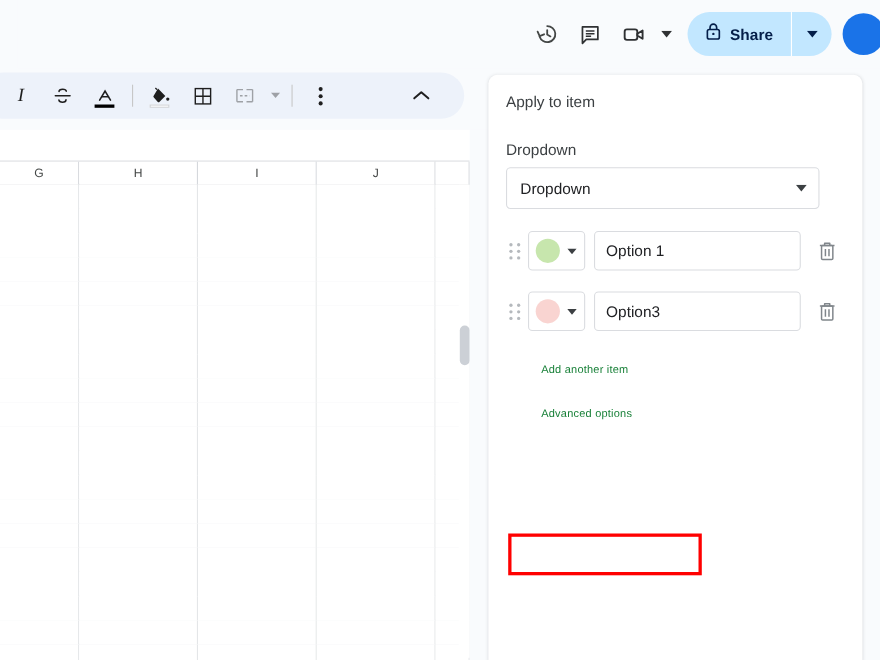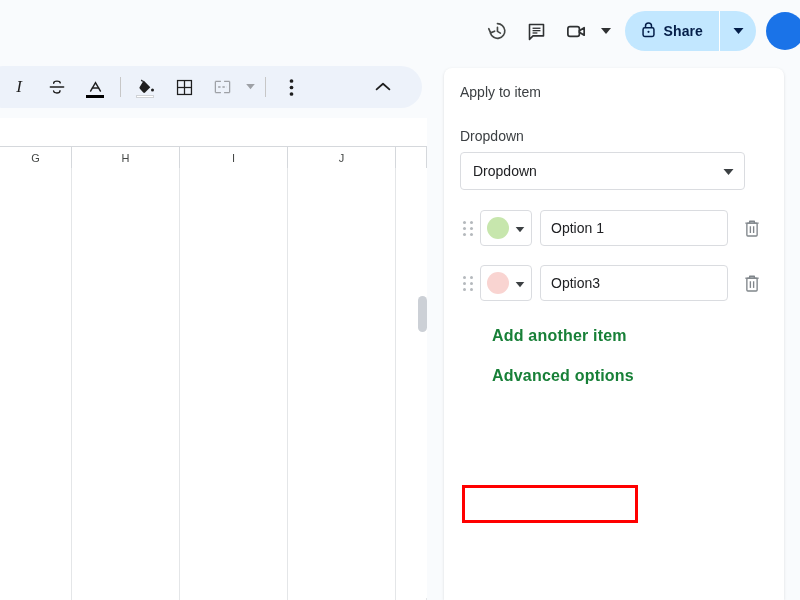--- a/index.html
+++ b/index.html
@@ -339,22 +339,22 @@
     display: flex; align-items: center; justify-content: center;
     cursor: pointer;
     flex: 0 0 32px;
   }
 
   .text-btn {
     display: inline-flex;
     align-items: center;
     height: 32px;
     padding: 0 10px;
-    font-size: 16px;
-    font-weight: bold;
+    font-size: 10px;
+    font-weight: normal;
     color: #188038;
     border-radius: 4px;
     cursor: pointer;
     letter-spacing: .2px;
   }
 
   .row-add { margin-left: 22px; margin-top: 4px; }
   .row-adv { margin-left: 22px; margin-top: 8px; }
 
   

